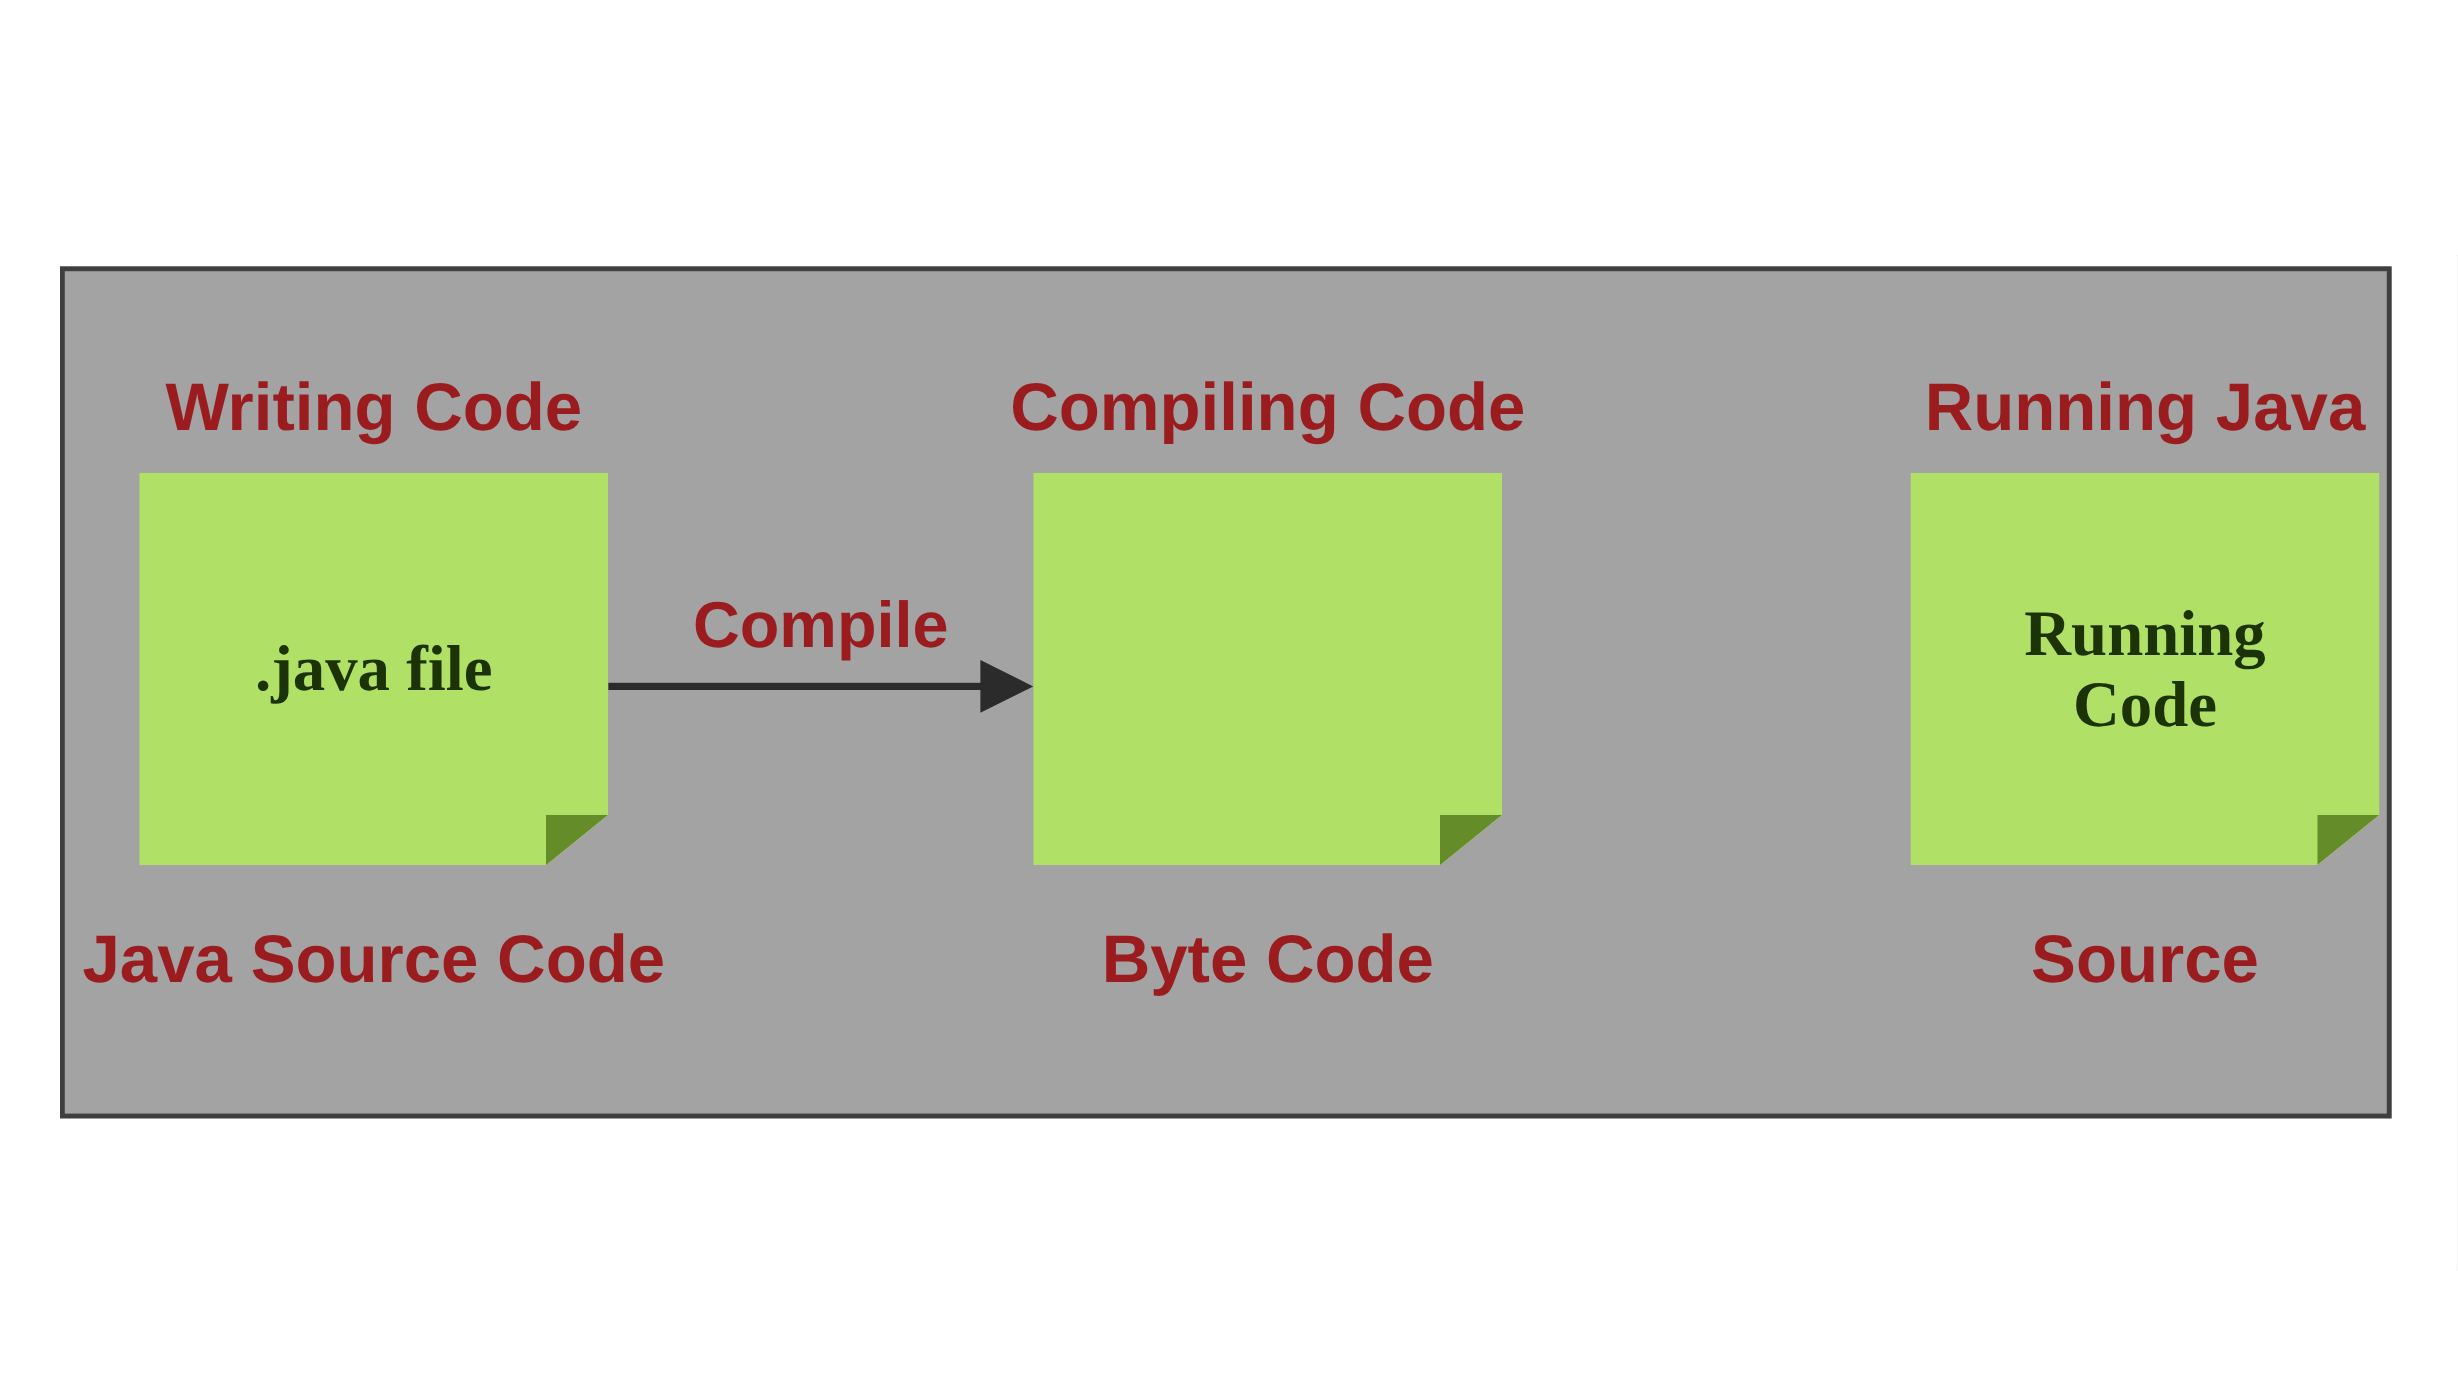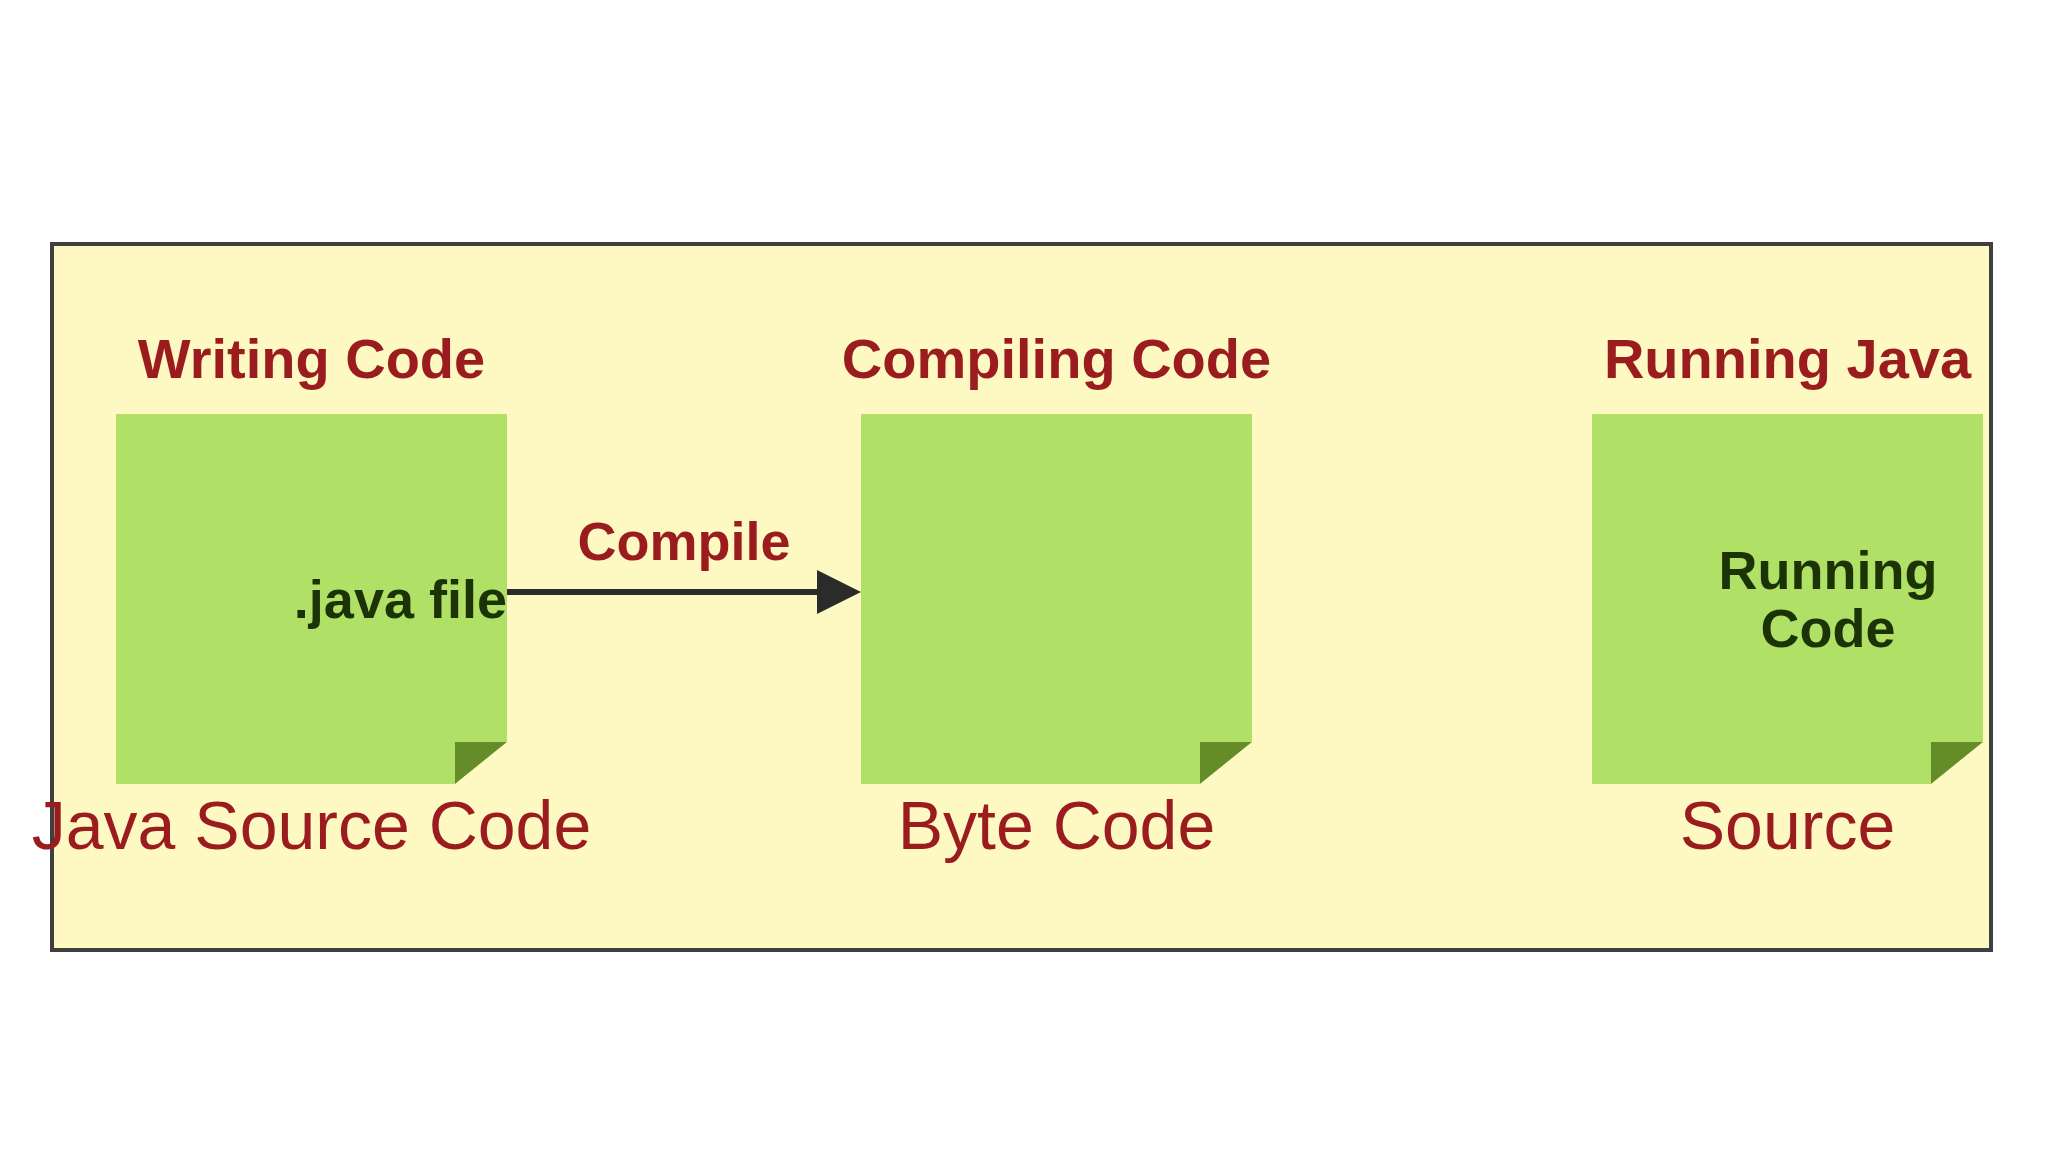--- a/index.html
+++ b/index.html
@@ -13,26 +13,26 @@
   }
   .canvas {
     position: relative;
     width: 2048px;
     height: 1152px;
     background: #ffffff;
   }
   .frame {
     position: absolute;
     left: 50px;
-    top: 242px;
+    top: 222px;
     width: 1943px;
     height: 710px;
     border: 4px solid var(--frame-border, #3f3f3f);
     box-sizing: border-box;
-    background: #fef9c3;
+    background: #a3a3a3;
   }
   .stage {
     position: absolute;
     top: 0;
     height: 100%;
     width: 391px;
   }
   .stage-1 { left: 62px; }
   .stage-2 { left: 807px; }
   .stage-3 { left: 1538px; }
@@ -45,26 +45,27 @@
     white-space: nowrap;
     font-size: 56px;
     font-weight: 700;
     color: var(--label-red, #9a1c1f);
   }
   .note {
     position: absolute;
     top: 168px;
     left: 0;
     width: 391px;
-    height: 370px;
+    height: 327px;
     background: var(--note-fill, #b0e166);
     clip-path: polygon(0 0, 100% 0, 100% calc(100% - 42px), calc(100% - 52px) 100%, 0 100%);
     display: flex;
     align-items: center;
-    justify-content: flex-end;
+    justify-content: center;
+    font-family: Liberation Serif, serif;
   }
   .note-label {
     font-size: 54px;
     font-weight: 700;
     color: var(--note-text, #1b3306);
     text-align: center;
     line-height: 1.08;
     max-width: 310px;
   }
   .fold {
@@ -75,22 +76,22 @@
     height: 42px;
     background: var(--note-fold, #648c28);
     clip-path: polygon(0 0, 100% 0, 0 100%);
   }
   .caption {
     position: absolute;
     top: 540px;
     left: 50%;
     transform: translateX(-50%);
     white-space: nowrap;
-    font-size: 68px;
-    font-weight: 400;
+    font-size: 56px;
+    font-weight: 700;
     color: var(--label-red, #9a1c1f);
     text-align: right;
   }
 
   .arrow {
     position: absolute;
     top: 0;
     height: 100%;
   }
   .arrow-1 { left: 453px; width: 354px; }

